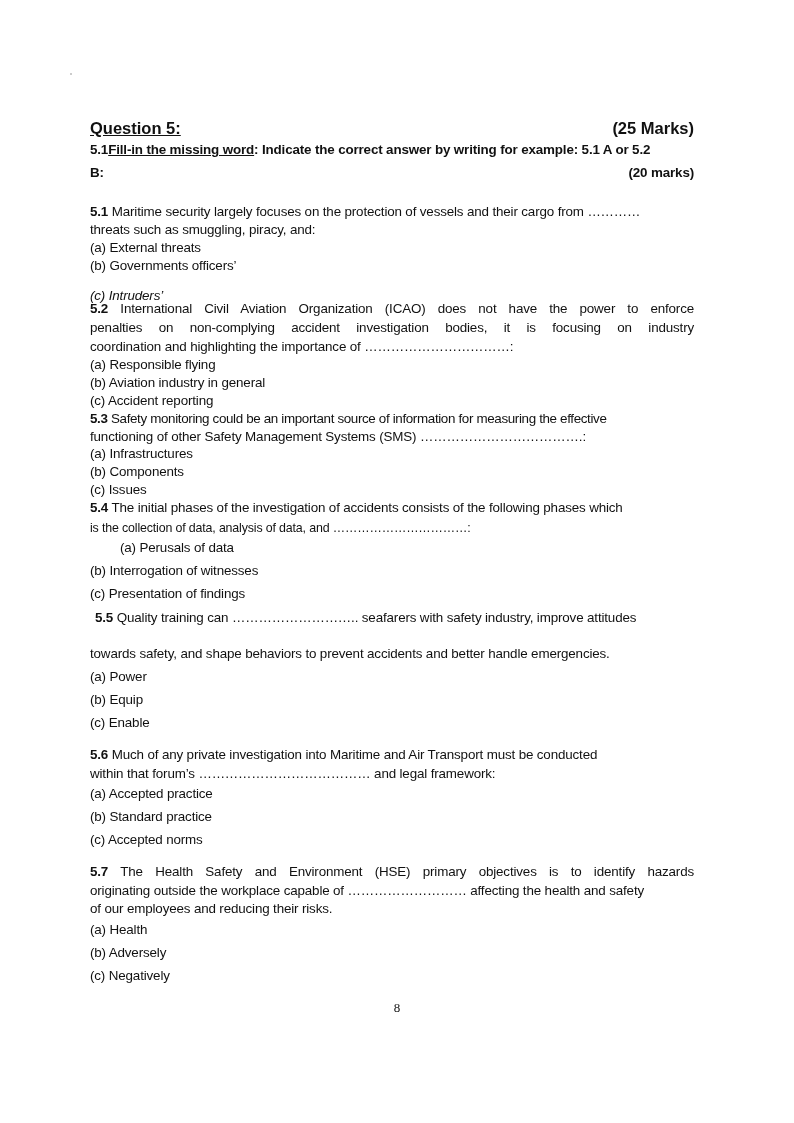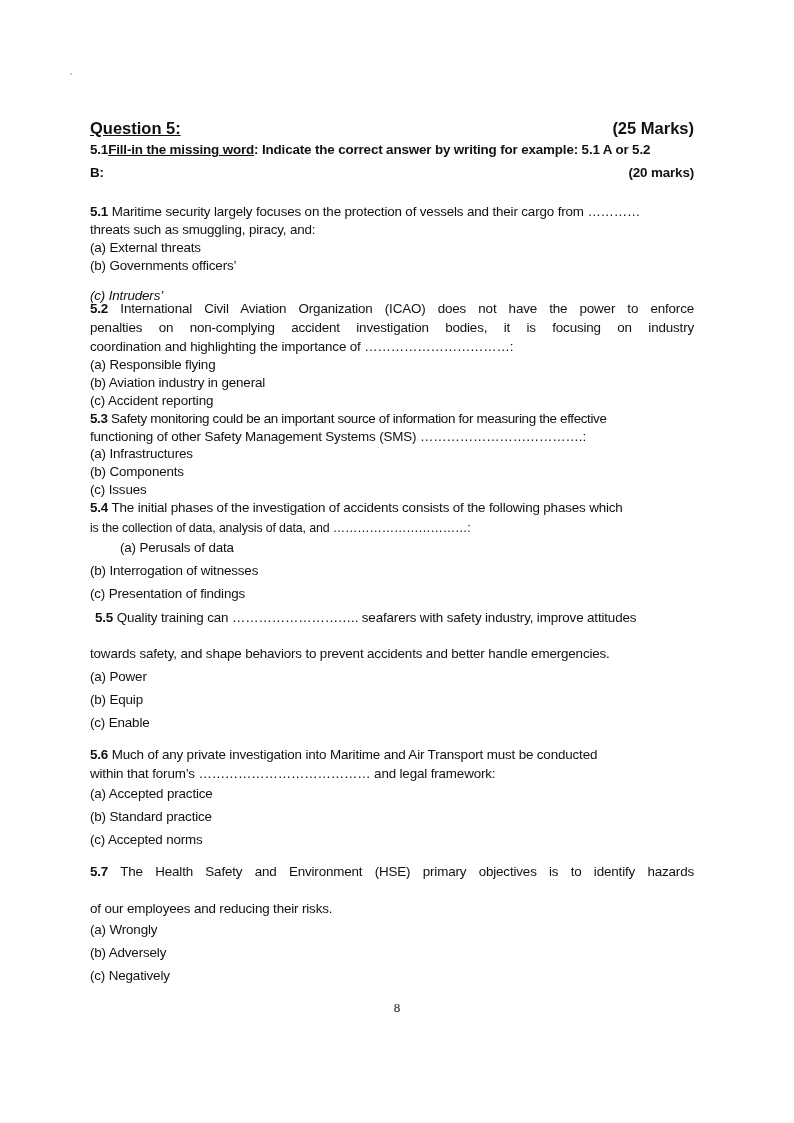--- a/index.html
+++ b/index.html
@@ -66,21 +66,22 @@
   <div class="line" style="top:691px;">(b) Equip</div>
   <div class="line" style="top:714px;">(c)  Enable</div>
 
   <div class="line" style="top:746px;"><b>5.6</b> <span>Much of any private investigation into Maritime and Air Transport must be conducted</span></div>
   <div class="line" style="top:765px;">within that forum’s ………………………………… and legal framework:</div>
   <div class="line" style="top:785px;">(a) Accepted practice</div>
   <div class="line" style="top:808px;">(b) Standard practice</div>
   <div class="line" style="top:831px;">(c) Accepted norms</div>
 
   <div class="line just" style="top:863px;"><b>5.7</b> <span>The Health Safety and Environment (HSE) primary objectives is to identify hazards</span></div>
+  <div class="line" style="top:882px;">originating outside the workplace capable of ……………………… affecting the health and safety</div>
   <div class="line" style="top:900px;">of our employees and reducing their risks.</div>
-  <div class="line" style="top:921px;">(a) Wrongly</div>
+  <div class="line" style="top:921px;">(a) Health</div>
   <div class="line" style="top:944px;">(b) Adversely</div>
   <div class="line" style="top:967px;">(c) Negatively</div>
 
   <div class="pagenum">8</div>
 
   <div class="mark-dot" style="left:70px;top:73px;"></div>
 </div>
 
 </body></html>

